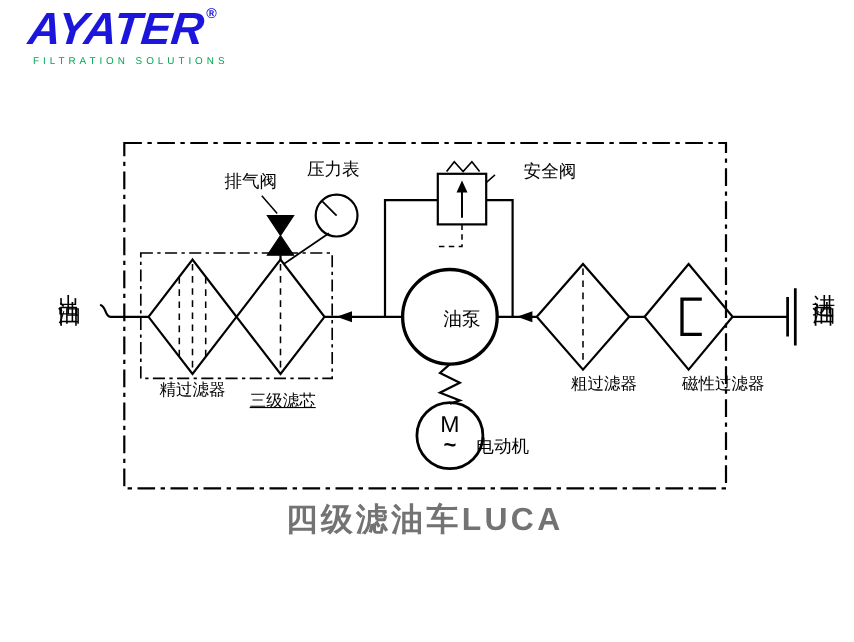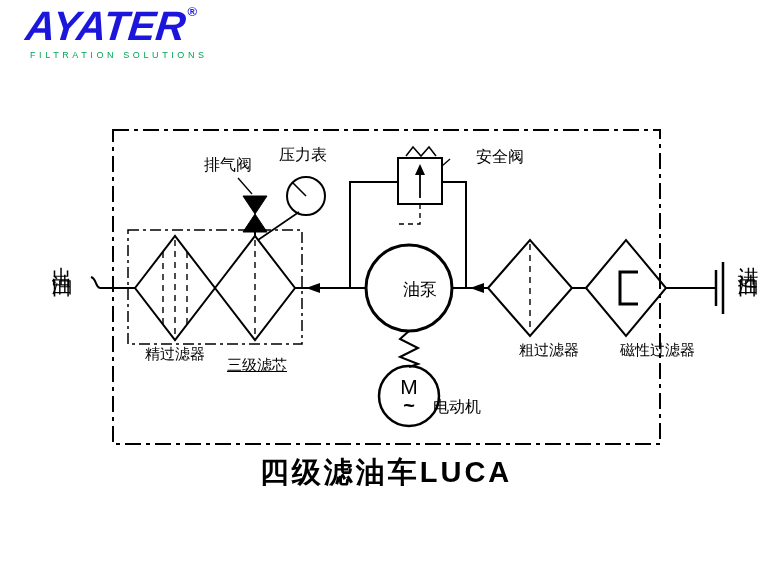--- a/index.html
+++ b/index.html
@@ -95,21 +95,21 @@
     font-weight: bold;
     color: #000;
   }
   .diagram-title {
     position: absolute;
     left: 236px; top: 453px; width: 300px;
     text-align: center;
     font-size: 29px;
     font-weight: bold;
     letter-spacing: 3px;
-    color: #000000;
+    color: #737373;
   }
 </style>
 </head>
 <body>
 
 <div class="stage">
 
   <div class="logo">
     <div class="brand-row">
       <span class="brand">AYATER</span><span class="reg">®</span>

